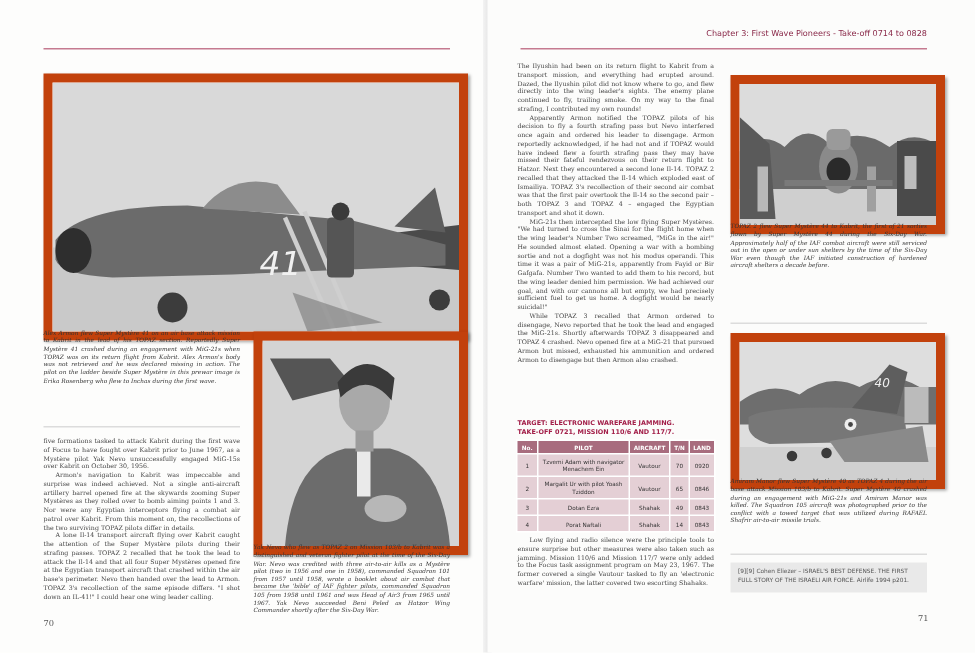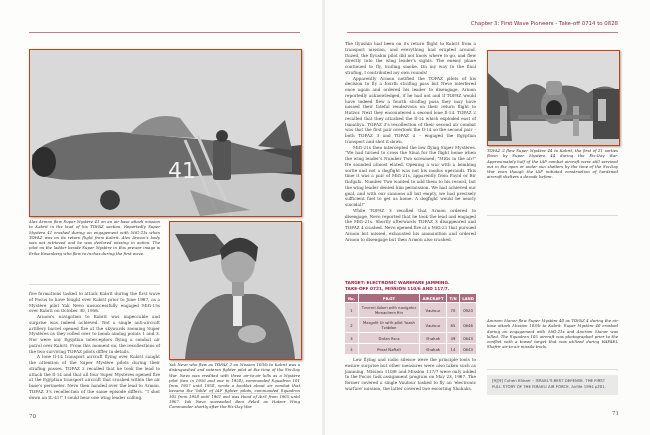--- a/index.html
+++ b/index.html
@@ -3,21 +3,21 @@
 <meta charset="utf-8">
 <style>
   html,body{margin:0;padding:0;}
   body{width:650px;height:435px;background:#ffffff;position:relative;overflow:hidden;font-family:"DejaVu Serif",serif;color:#333;}
   .page{position:absolute;top:0;height:435px;width:325px;background:#fdfdfc;}
   .page.left{left:0;}
   .page.right{left:325px;background:#fcfcfb;}
   .gutter{position:absolute;left:322px;top:0;width:6px;height:435px;background:linear-gradient(to right,#f3f3f3,#e8e8e8,#f3f3f3);}
   .rule{position:absolute;height:1px;background:#c57a90;}
   .running-head{position:absolute;font-family:"DejaVu Sans",sans-serif;font-size:5.4px;color:#8a2a4a;white-space:nowrap;}
-  .photo{position:absolute;border:1px solid #c2410c;box-shadow:1px 1px 2px rgba(0,0,0,.35);overflow:hidden;}
+  .photo{position:absolute;border:6px solid #c2410c;box-shadow:1px 1px 2px rgba(0,0,0,.35);overflow:hidden;font-style:italic;}
   .photo svg{display:block;width:100%;height:100%;}
   .caption{position:absolute;font-family:"DejaVu Serif",serif;font-style:italic;font-size:3.9px;line-height:5.3px;color:#333;text-align:justify;}
   .body-text{position:absolute;font-family:"DejaVu Serif",serif;font-size:4.2px;line-height:5.75px;color:#444;text-align:justify;}
   .body-text p{margin:0;text-indent:8px;}
   .body-text p.noindent{text-indent:0;}
   .sep{position:absolute;height:1px;background:#dcdcdc;}
   .folio{position:absolute;font-family:"DejaVu Serif",serif;font-size:5.5px;color:#555;}
   .tbl-title{position:absolute;font-family:"DejaVu Sans",sans-serif;font-weight:bold;font-size:4.3px;line-height:6px;color:#a3204a;white-space:nowrap;}
   table.mission{position:absolute;border-collapse:separate;border-spacing:1px;font-family:"DejaVu Sans",sans-serif;font-size:3.8px;color:#333;background:#fff;}
   table.mission th{background:#a86c7e;color:#fff;font-weight:bold;height:8px;padding:0 2px;text-align:center;}
@@ -155,19 +155,35 @@
       <ellipse cx="66" cy="58" rx="8" ry="9" fill="#2a2a2a"></ellipse>
       <rect x="58" y="30" width="16" height="14" fill="#9a9a9a" rx="4"></rect>
       <rect x="12" y="55" width="7" height="30" fill="#b8b8b8"></rect>
       <rect x="85" y="55" width="6" height="30" fill="#a0a0a0"></rect>
       <rect x="30" y="64" width="72" height="4" fill="#7a7a7a"></rect>
     </svg>
   </div>
   <div class="caption" style="left:162px;top:148px;width:131px;">TOPAZ 2 flew Super Mystère 44 to Kabrit, the first of 21 sorties flown by Super Mystère 44 during the Six-Day War. Approximately half of the IAF combat aircraft were still serviced out in the open or under sun shelters by the time of the Six-Day War even though the IAF initiated construction of hardened aircraft shelters a decade before.</div>
   <div class="sep" style="left:162px;top:215px;width:131px;"></div>
 
+  <div class="photo" style="left:162px;top:222px;width:131px;height:92px;">
+    <svg viewBox="0 0 131 92" preserveAspectRatio="none">
+      <rect width="131" height="92" fill="#dedede"></rect>
+      <path d="M0 40 Q20 25 40 35 Q60 20 80 30 Q100 18 120 30 L131 30 L131 55 L0 55 Z" fill="#6e6e6e"></path>
+      <rect y="70" width="131" height="22" fill="#d0d0d0"></rect>
+      <path d="M6 50 Q20 42 80 44 L110 50 L112 66 L20 68 Q6 64 6 56 Z" fill="#777"></path>
+      <path d="M75 44 L100 15 L112 20 L105 48 Z" fill="#5e5e5e"></path>
+      <text x="90" y="30" font-family="DejaVu Sans, sans-serif" font-size="8" fill="#f0f0f0">40</text>
+      <circle cx="74" cy="55" r="4" fill="#eee"></circle>
+      <circle cx="74" cy="55" r="1.6" fill="#444"></circle>
+      <path d="M60 66 L122 56 L126 80 L70 80 Z" fill="#8a8a8a"></path>
+      <rect x="110" y="30" width="16" height="24" fill="#bbb"></rect>
+      <circle cx="35" cy="76" r="3.5" fill="#3a3a3a"></circle>
+      <circle cx="58" cy="74" r="3.5" fill="#3a3a3a"></circle>
+    </svg>
+  </div>
   <div class="caption" style="left:162px;top:318px;width:131px;">Amiram Manor flew Super Mystère 40 as TOPAZ 4 during the air base attack Mission 103/b to Kabrit. Super Mystère 40 crashed during an engagement with MiG-21s and Amiram Manor was killed. The Squadron 105 aircraft was photographed prior to the conflict with a towed target that was utilized during RAFAEL Shafrir air-to-air missile trials.</div>
   <div class="sep" style="left:162px;top:369px;width:131px;"></div>
 
   <div class="footnote-box" style="left:162px;top:375px;width:131px;height:20px;">[9][9] Cohen Eliezer – ISRAEL'S BEST DEFENSE. THE FIRST FULL STORY OF THE ISRAELI AIR FORCE. Airlife 1994 p201.</div>
 
   <div class="folio" style="left:287px;top:410px;">71</div>
 </div>
 
 </body></html>

